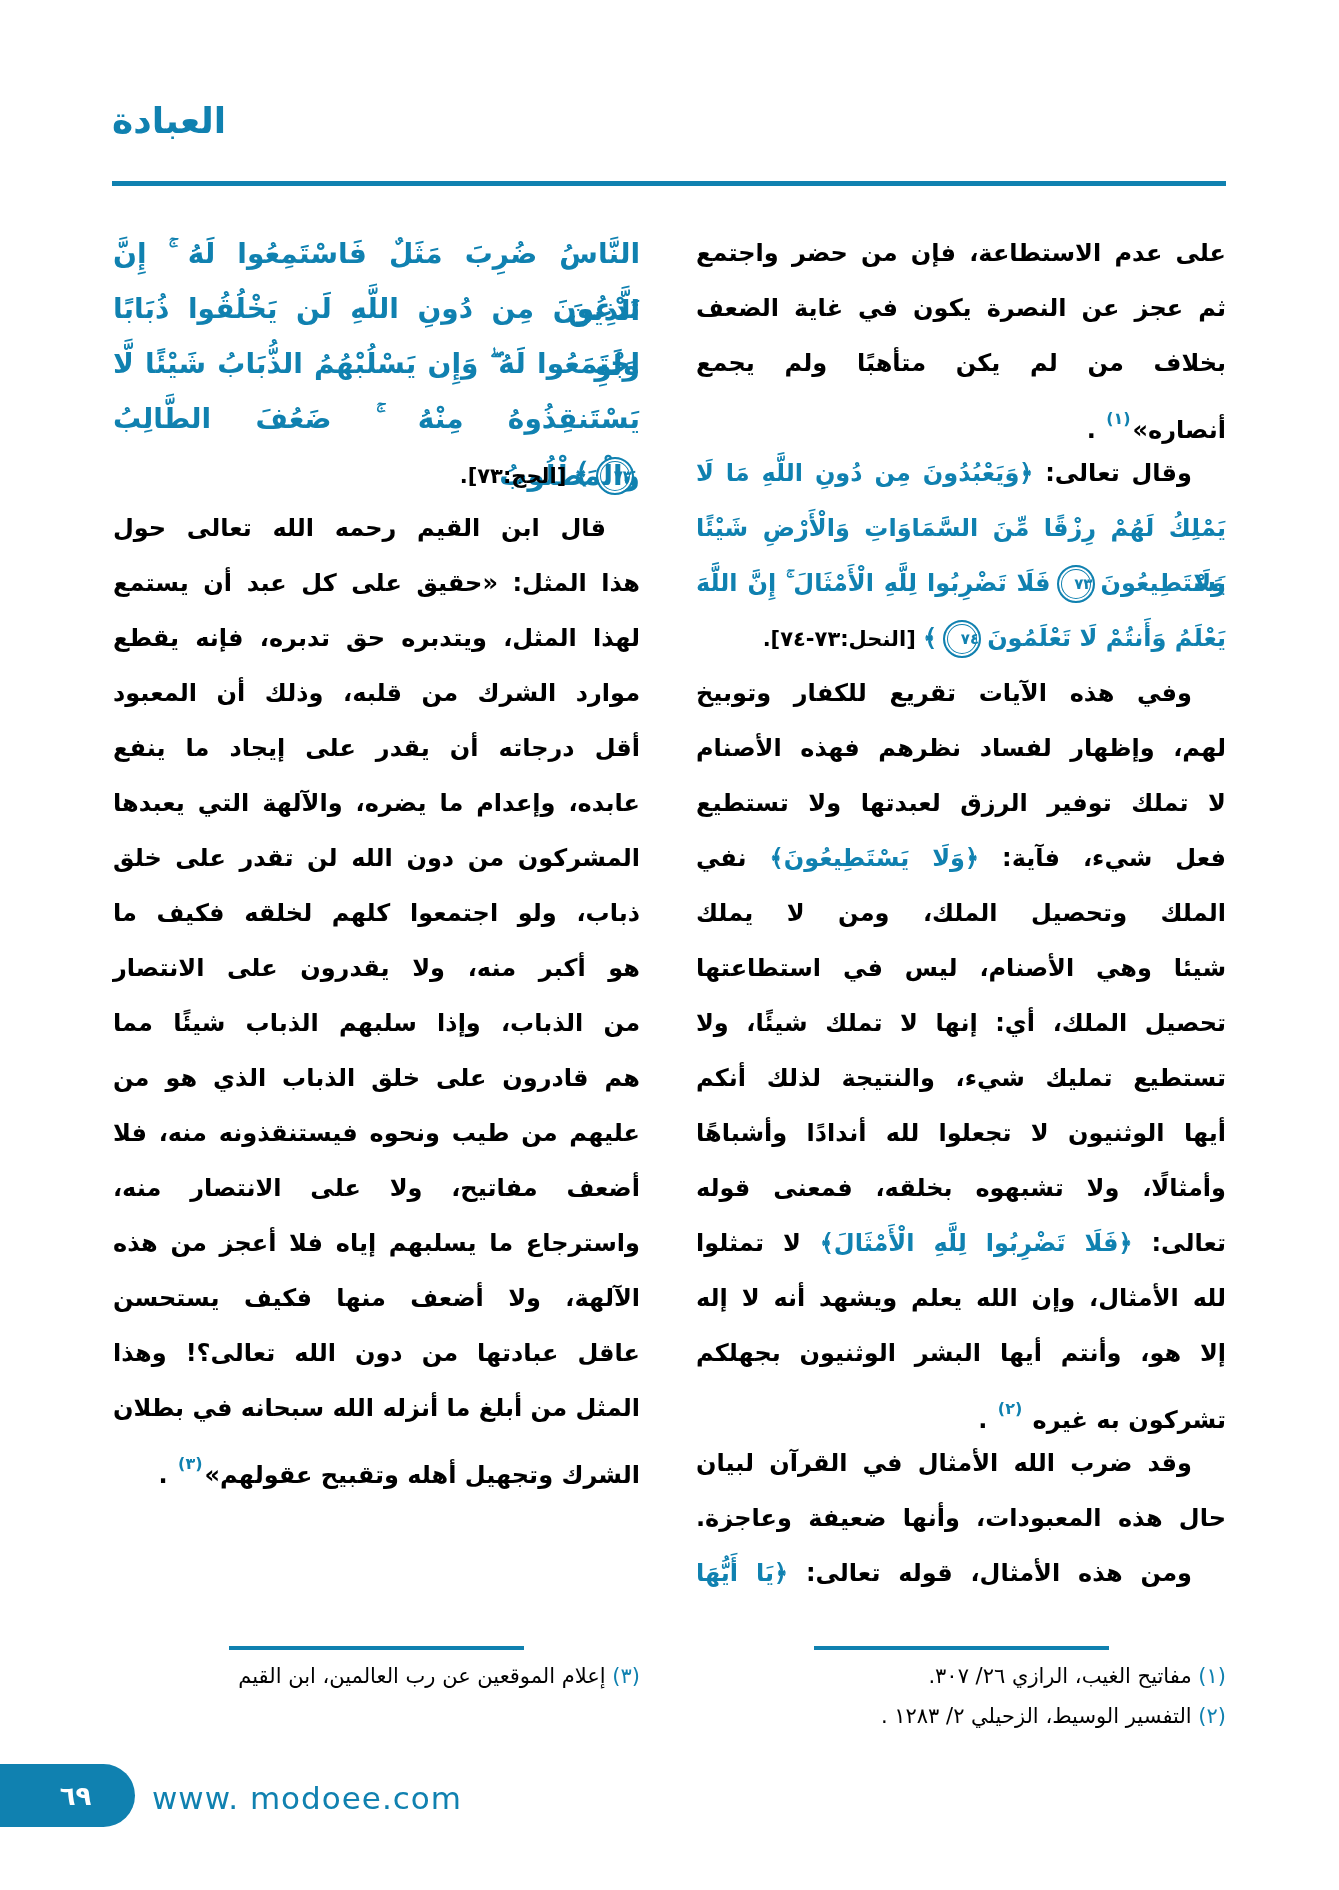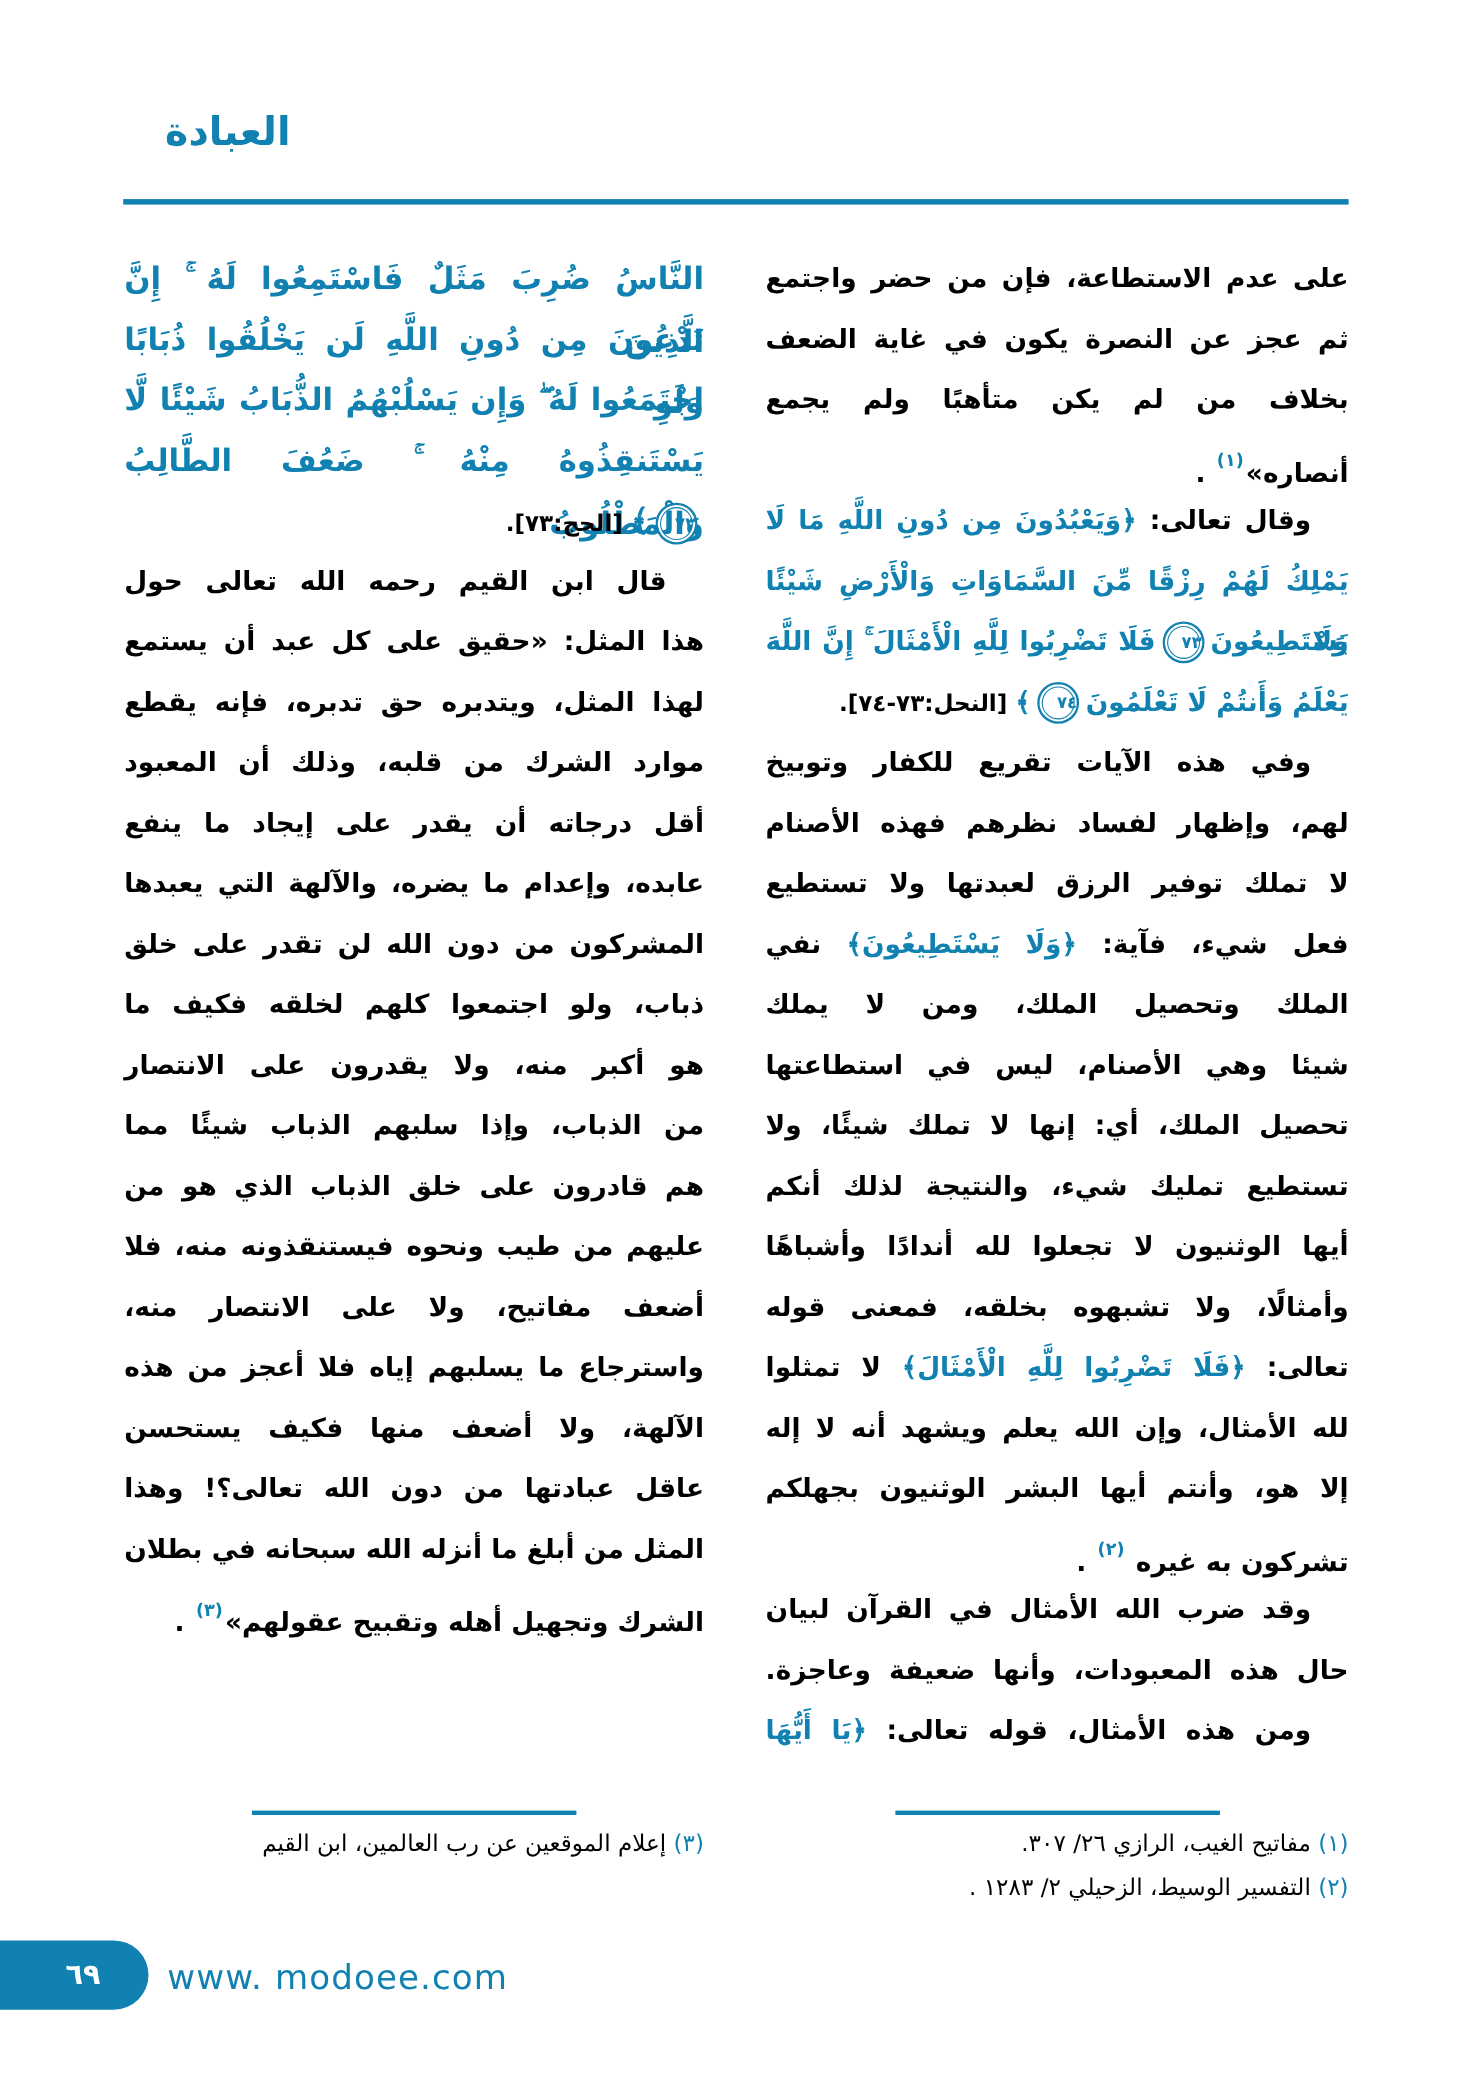--- a/index.html
+++ b/index.html
@@ -15,21 +15,21 @@
     color:var(--ink);
     direction:rtl;
     overflow:hidden;
   }
   .page{position:absolute;inset:0;}
 
   
   .header-title{
     position:absolute;top:100px;left:112px;
     color:var(--accent);
-    font-size:36px;font-weight:bold;margin-left:38px;
+    font-size:36px;font-weight:bold;
   }
   .header-rule{
     position:absolute;top:181px;left:112px;width:1114px;height:5px;
     background:var(--accent);
   }
 
   
   .col{position:absolute;top:226px;}
   .col-right{right:113px;width:530px;}
   .col-left{left:113px;width:527px;}

